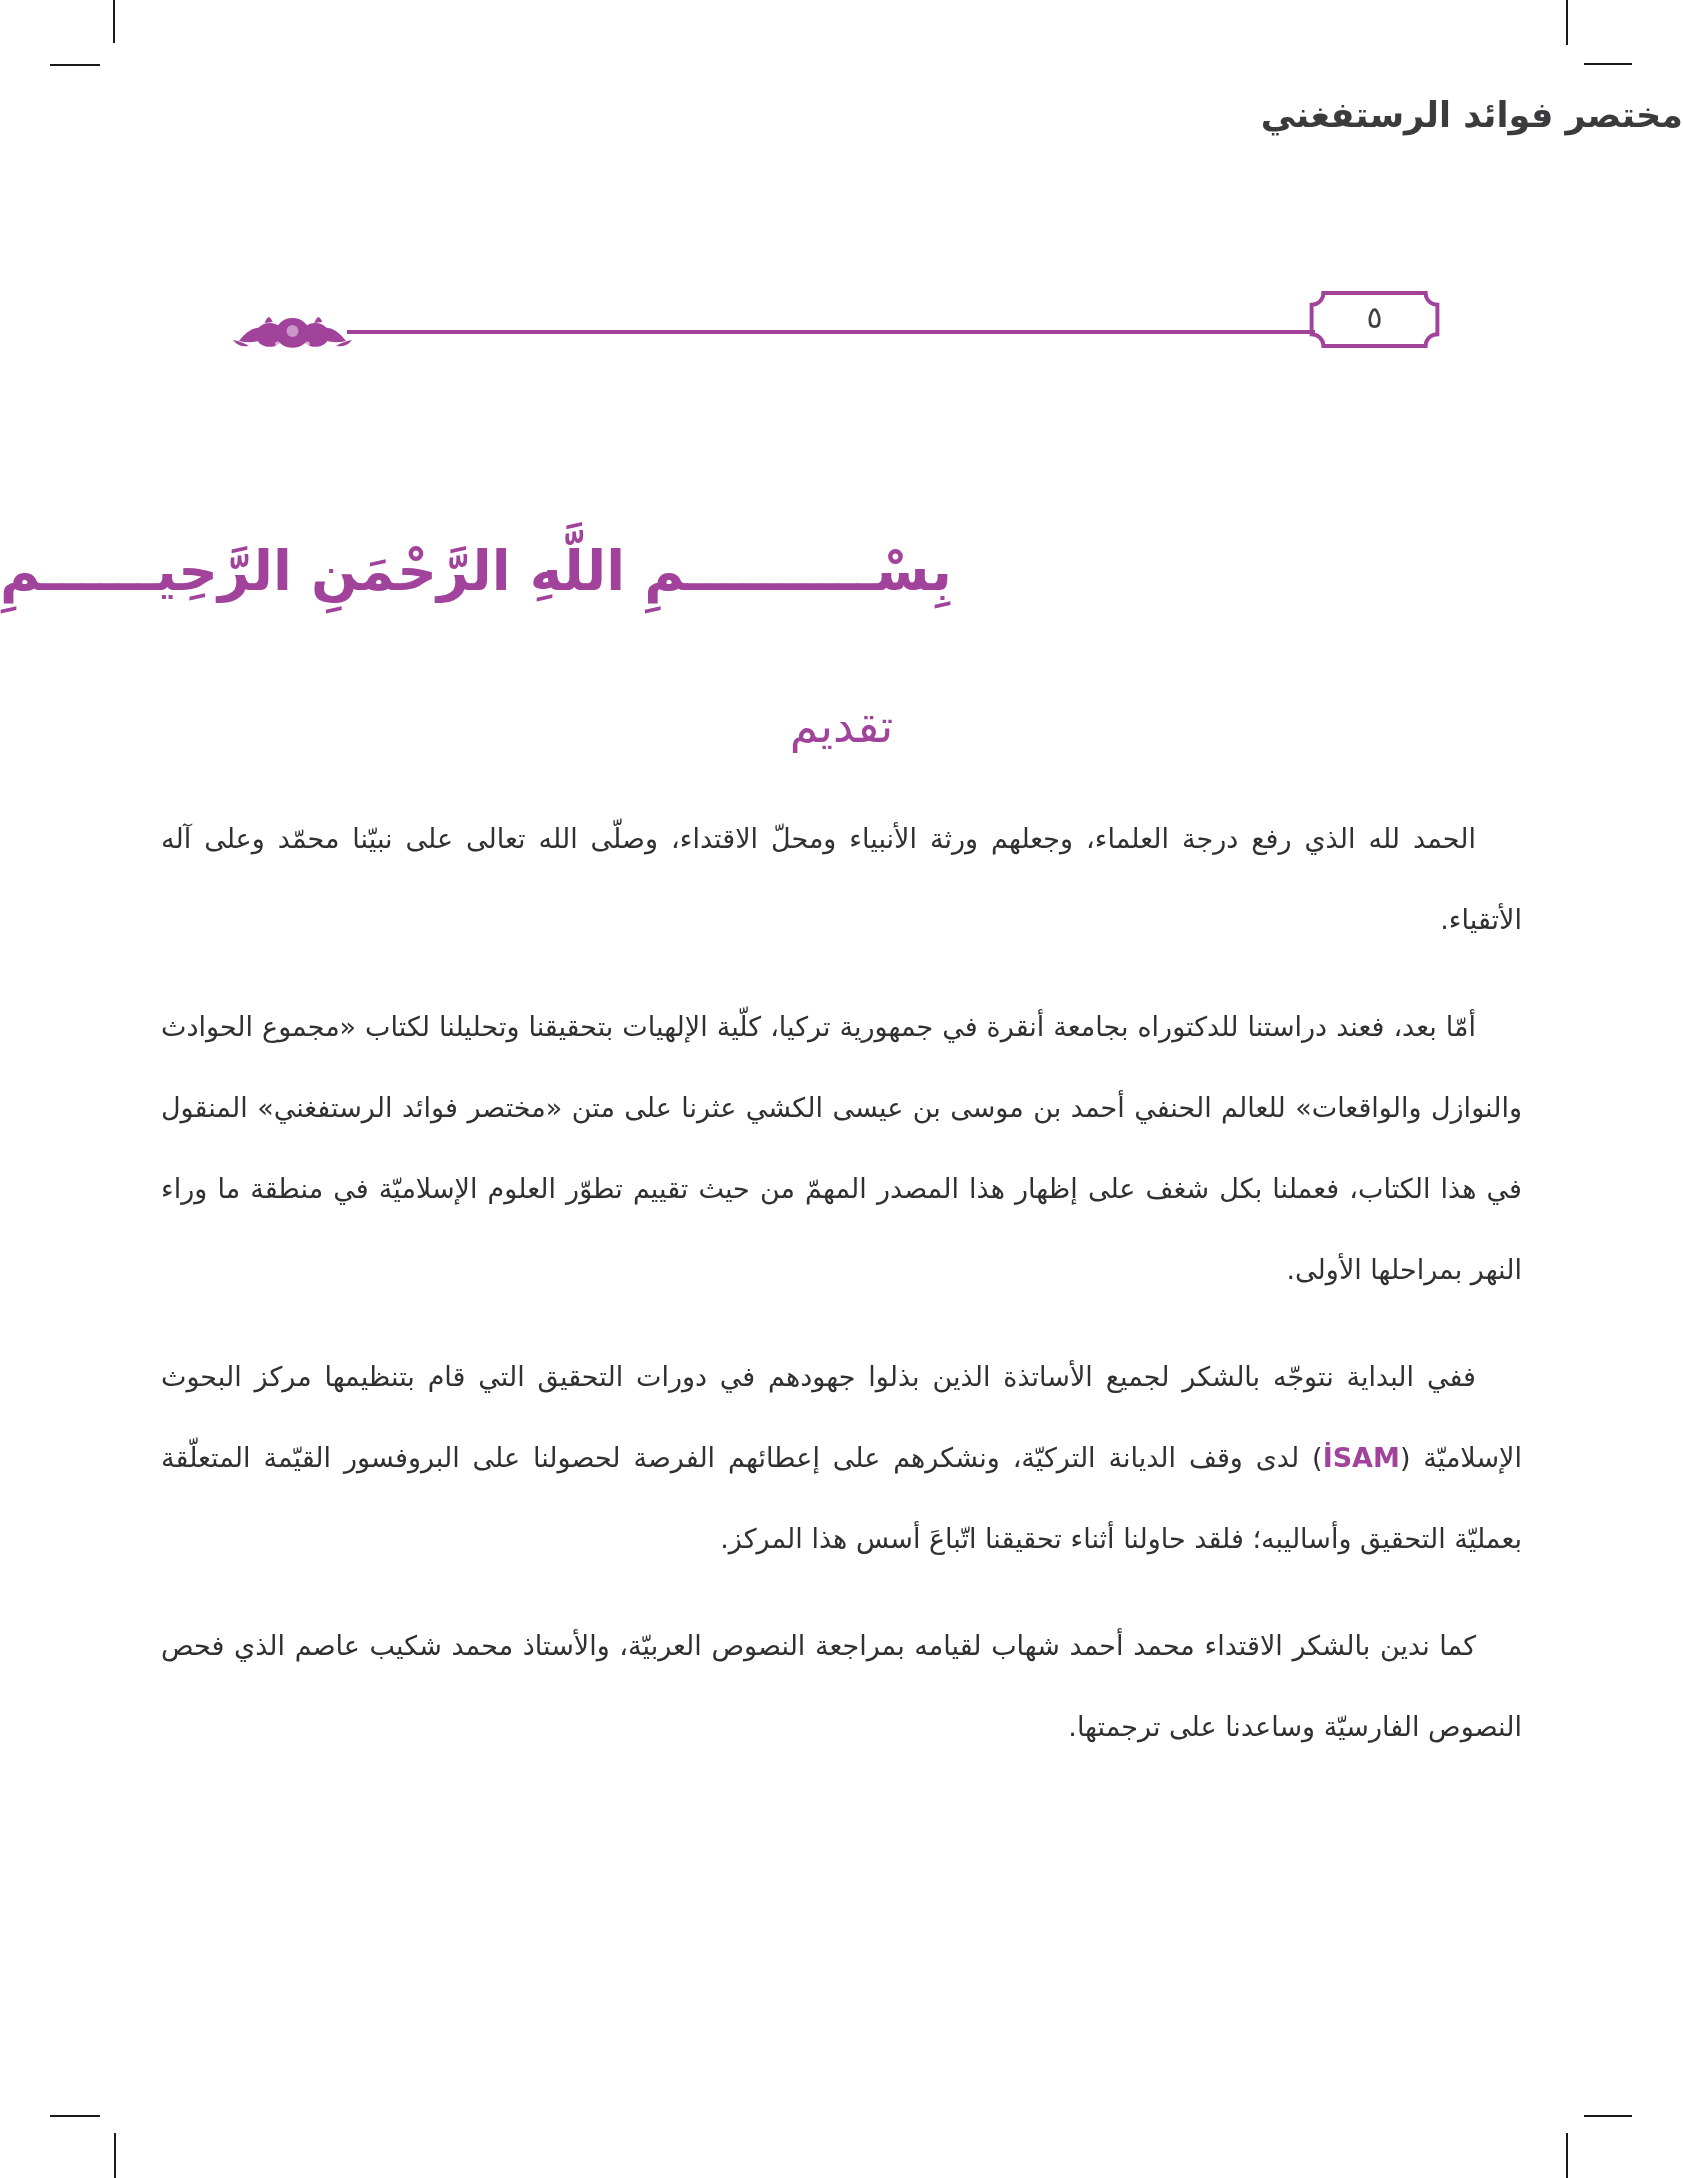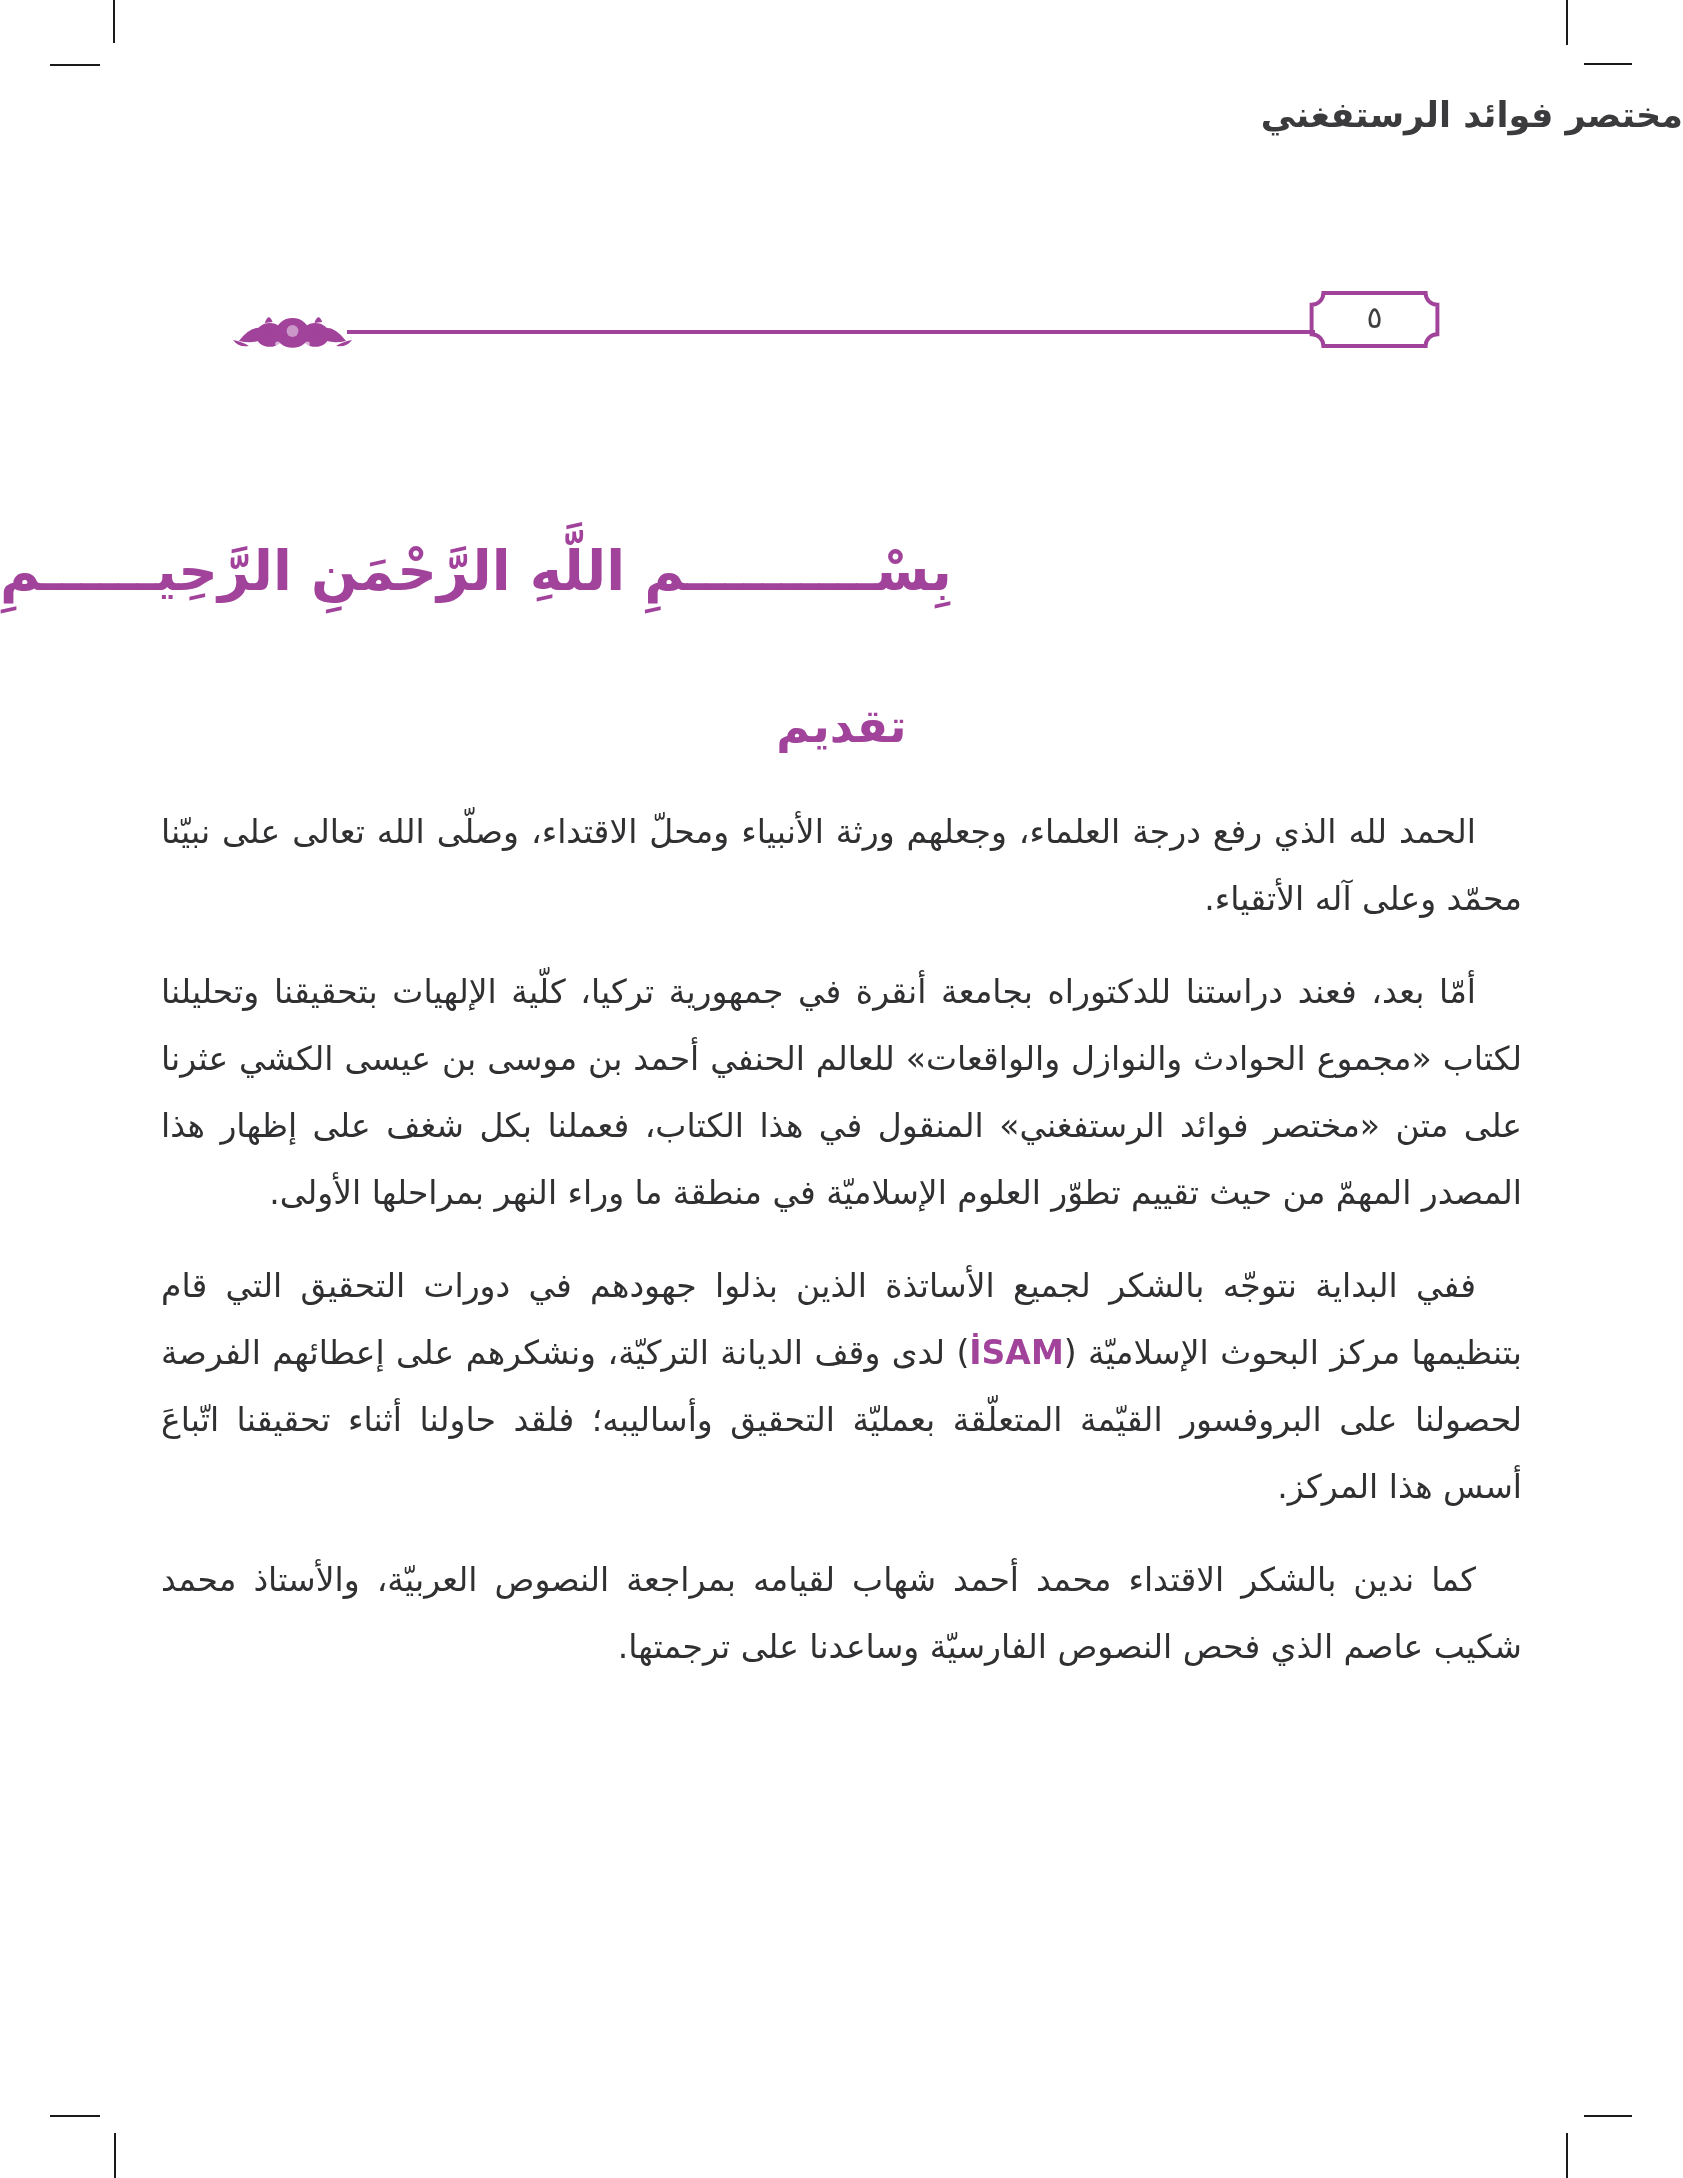--- a/index.html
+++ b/index.html
@@ -52,31 +52,31 @@
     position: absolute; left: 0; right: 0; top: 517px;
     text-align: left;
     font-size: 55px; line-height: 109px;
     color: var(--accent);
     font-weight: bold;
   }
 
   .section-title {
     position: absolute; left: 0; right: 0; top: 699px;
     text-align: center;
-    font-size: 46px; font-weight: bold;
+    font-size: 46px; font-weight: normal;
     color: var(--accent);
   }
 
   .body-text {
     position: absolute; right: 161px; left: 161px; top: 798px;
   }
   .body-text p {
     margin: 0 0 26px 0;
-    font-size: 33px;
-    line-height: 67px;
+    font-size: 27px;
+    line-height: 81px;
     text-align: justify;
     text-indent: 46px;
     color: var(--ink);
   }
   .isam { color: var(--accent); font-weight: bold; }
 </style>
 </head>
 <body>
 
 <div class="crop tl-v"></div>

